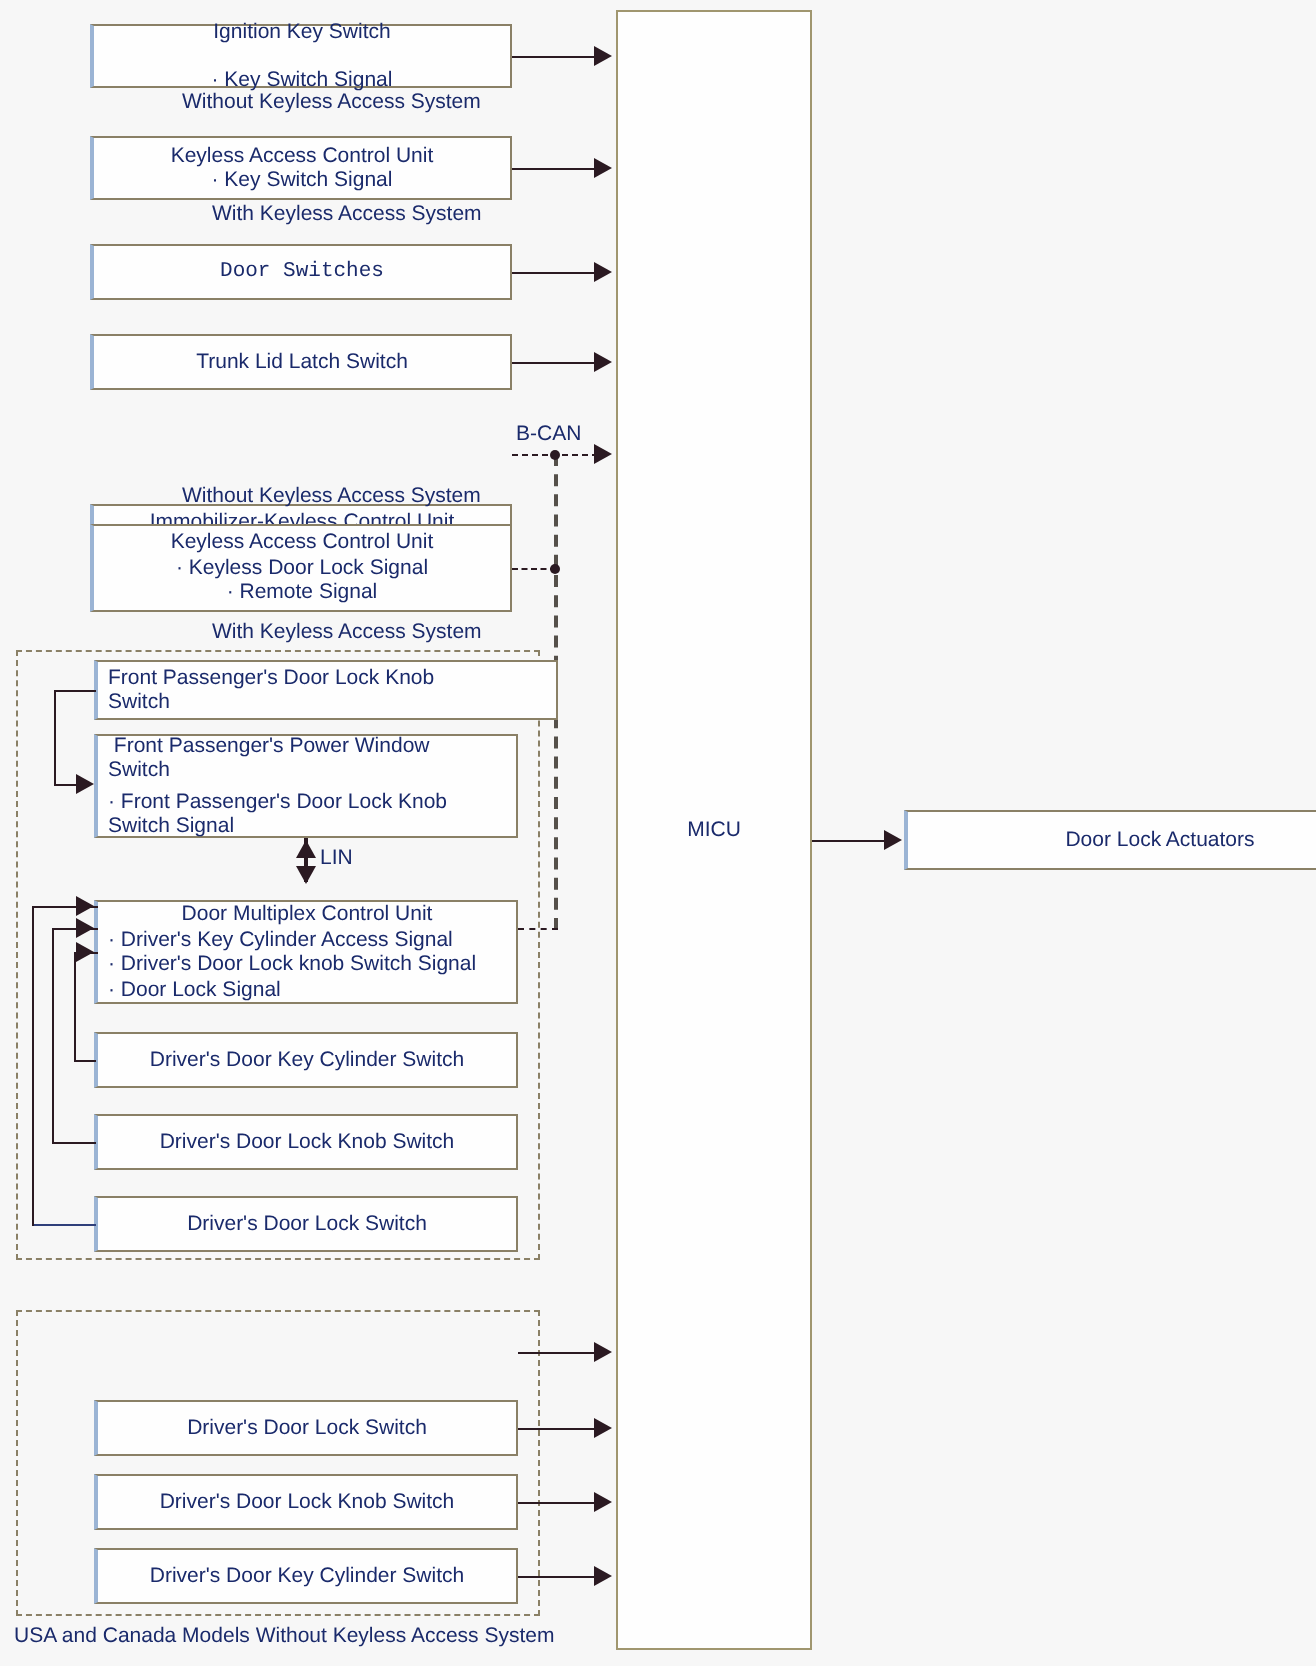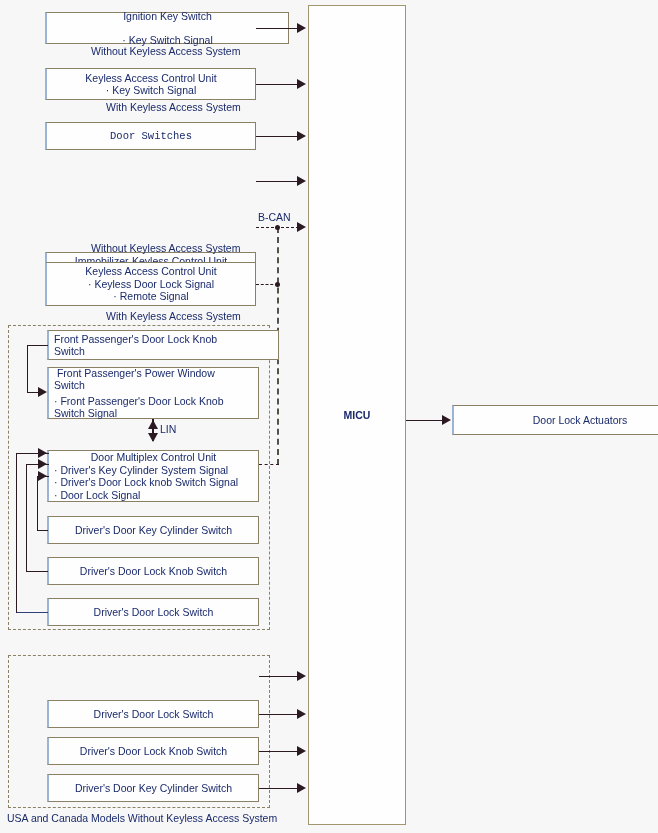--- a/index.html
+++ b/index.html
@@ -43,21 +43,21 @@
   }
 
   
   .micu{
     position:absolute;
     box-sizing:border-box;
     background:#fefefe;
     border:1px solid #a09madd;
     border:1px solid #a0966f;
     display:flex;align-items:center;justify-content:center;
-    font-size:10.5px;color:#1a2a6b;font-weight:bold;
+    font-size:10.5px;color:#1a2a6b;
   }
 
   
   .group{
     position:absolute;
     box-sizing:border-box;
     background:transparent;
     pointer-events:none;
   }
   .group.dashdot{border:1.5px dashed #8a8066;}
@@ -114,21 +114,21 @@
   <div class="micu" style="left:308px;top:5px;width:98px;height:820px;">
     <span>MICU</span>
   </div>
 
   <div class="box center" style="left:452px;top:405px;width:232px;height:30px;padding-left:28px;">
     <span class="ln">Door Lock Actuators</span>
   </div>
   <div class="hline" style="left:406px;top:420px;width:37px;"></div>
   <div class="arrowR" style="left:442px;top:415px;"></div>
 
-  <div class="box center" style="left:45px;top:12px;width:244px;height:32px;gap:12px;">
+  <div class="box center" style="left:45px;top:12px;width:211px;height:32px;gap:12px;">
     <span class="ln">Ignition Key Switch</span>
     <span class="ln">· Key Switch Signal</span>
   </div>
   <div class="hline" style="left:256px;top:28px;width:43px;"></div>
   <div class="arrowR" style="left:297px;top:23px;"></div>
   <div class="caption" style="left:91px;top:45px;">Without Keyless Access System</div>
 
   <div class="box center" style="left:45px;top:68px;width:211px;height:32px;">
     <span class="ln">Keyless Access Control Unit</span>
     <span class="ln">· Key Switch Signal</span>
@@ -136,20 +136,23 @@
   <div class="hline" style="left:256px;top:84px;width:43px;"></div>
   <div class="arrowR" style="left:297px;top:79px;"></div>
   <div class="caption" style="left:106px;top:101px;">With Keyless Access System</div>
 
   <div class="box center" style="left:45px;top:122px;width:211px;height:28px;font-family:Liberation Mono, monospace;">
     <span class="ln">Door Switches</span>
   </div>
   <div class="hline" style="left:256px;top:136px;width:43px;"></div>
   <div class="arrowR" style="left:297px;top:131px;"></div>
 
+  <div class="box center" style="left:45px;top:167px;width:211px;height:28px;">
+    <span class="ln">Trunk Lid Latch Switch</span>
+  </div>
   <div class="hline" style="left:256px;top:181px;width:43px;"></div>
   <div class="arrowR" style="left:297px;top:176px;"></div>
 
   <div class="box center" style="left:45px;top:212px;width:211px;height:30px;margin-top:40px;">
     <span class="ln">Immobilizer-Keyless Control Unit</span>
     <span class="ln">· Keyless Door Lock Signal</span>
   </div>
   <div class="caption" style="left:91px;top:242px;">Without Keyless Access System</div>
 
   <div class="dhline" style="left:256px;top:227px;width:43px;"></div>
@@ -186,21 +189,21 @@
   <div class="hline" style="left:27px;top:392px;width:12px;"></div>
   <div class="arrowR" style="left:38px;top:387px;"></div>
 
   <div class="dvline" style="left:152px;top:419px;height:22px;border-left-color:#2b1a22;"></div>
   <div class="arrowD" style="left:148px;top:433px;"></div>
   <div class="arrowU" style="left:148px;top:420px;"></div>
   <div class="buslabel" style="left:160px;top:423px;">LIN</div>
 
   <div class="box left" style="left:47px;top:450px;width:212px;height:52px;">
     <span class="ln" style="align-self:center;">Door Multiplex Control Unit</span>
-    <span class="ln">· Driver's Key Cylinder System Signal</span>
+    <span class="ln">· Driver's Key Cylinder Access Signal</span>
     <span class="ln">· Driver's Door Lock knob Switch Signal</span>
     <span class="ln">· Door Lock Signal</span>
   </div>
 
   <div class="dhline" style="left:259px;top:464px;width:20px;"></div>
 
   <div class="box center" style="left:47px;top:516px;width:212px;height:28px;">
     <span class="ln">Driver's Door Key Cylinder Switch</span>
   </div>
   <div class="hline" style="left:37px;top:530px;width:11px;"></div>

